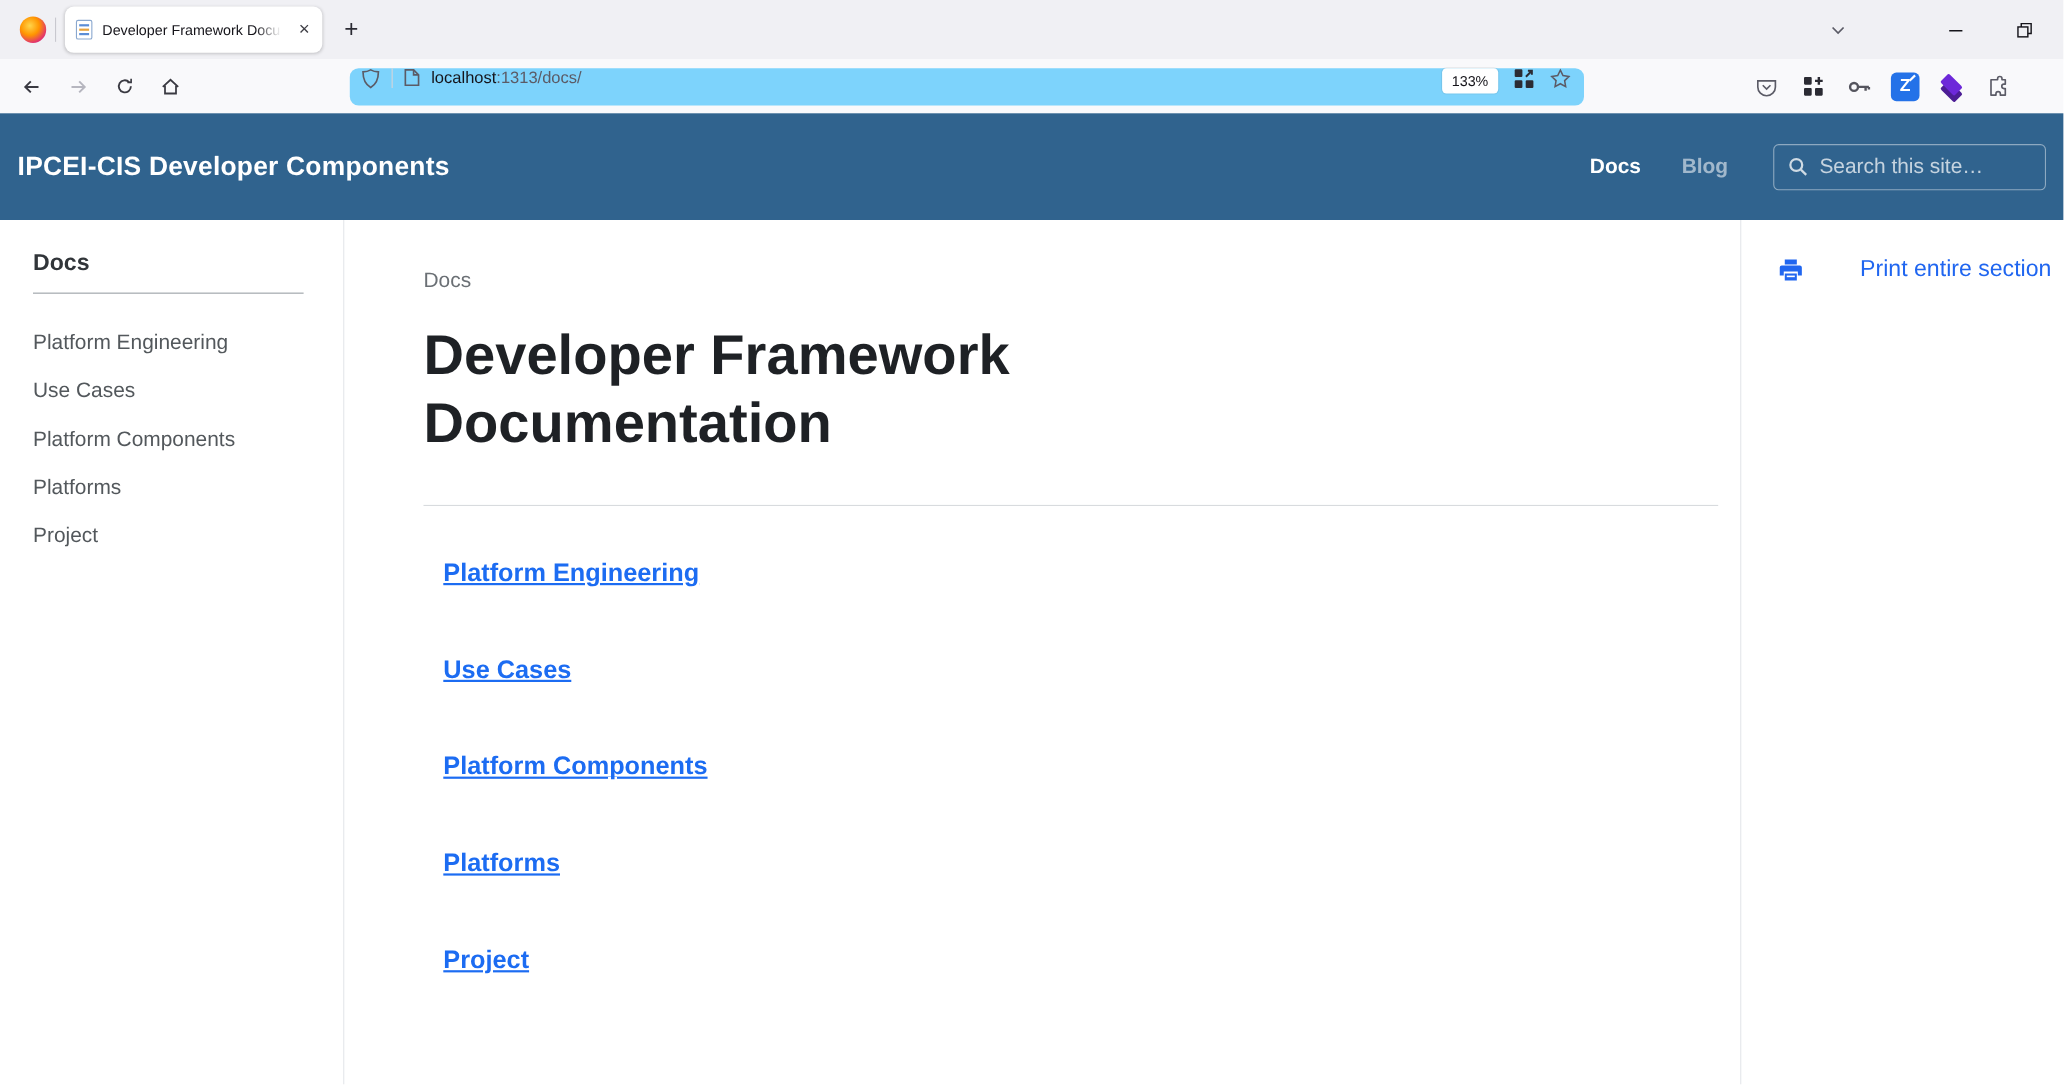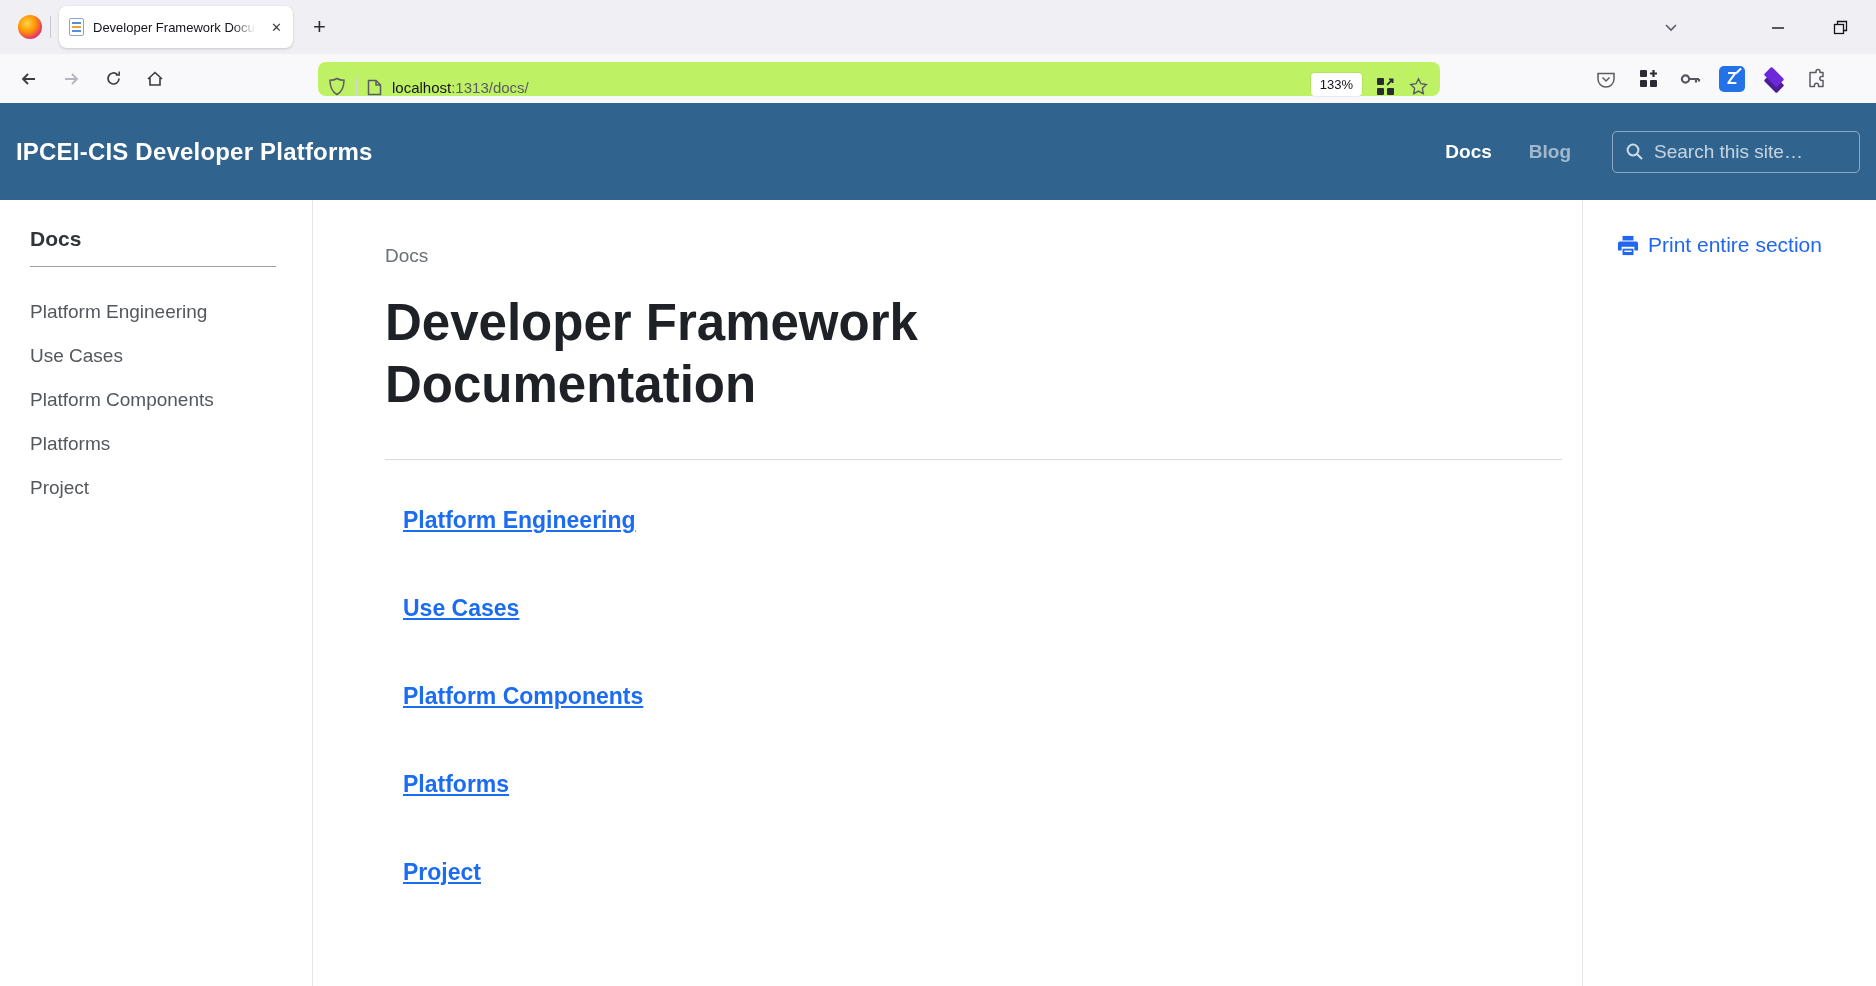--- a/index.html
+++ b/index.html
@@ -23,22 +23,22 @@
   .tab-close { font-size:13px; color:#3f3f46; margin-left:6px; padding:2px 5px; flex:none; }
   .newtab { font-size:22px; color:#2b2b33; margin-left:14px; font-weight:300; padding:0 6px; }
   .strip-spacer { flex:1; }
   .strip-right { display:flex; align-items:center; margin-right:28px; }
   .chev-down { margin-right:92px; }
   .win-min { margin-right:48px; }
   .chrome-icon svg { display:block; }
 
   .toolbar { height:49px; background:#f9f9fb; display:flex; align-items:center; padding:0 12px; }
   .nav-btn { width:34px; height:32px; display:flex; align-items:center; justify-content:center; margin-right:8px; border-radius:4px; }
-  .urlbar { margin-left:138px; width:1122px; height:34px; background:#bef264; border-radius:8px;
-            display:flex; align-items:flex-end; padding:0 10px; }
+  .urlbar { margin-left:138px; width:1122px; height:34px; background:#7dd3fc; border-radius:8px;
+            display:flex; align-items:flex-start; padding:0 10px; }
   .urlbar .sep { width:1px; height:18px; background:#d5d5da; margin:0 10px; }
   .url-text { font-size:15px; margin-left:10px; }
   .url-host { color:#15141a; }
   .url-path { color:#5b5b66; }
   .url-spacer { flex:1; }
   .zoom-pill { background:#fff; border-radius:4px; padding:4px 9px; font-size:13px; color:#15141a;
                box-shadow:0 0 0 1px rgba(0,0,0,.06); margin-right:14px; }
   .url-icon { margin-right:14px; display:flex; }
   .ext-row { display:flex; align-items:center; margin-left:152px; }
   .ext-btn { width:28px; height:28px; display:flex; align-items:center; justify-content:center; margin-right:14px; }
@@ -76,21 +76,21 @@
   .breadcrumb { font-size:19px; color:#6b7075; margin-bottom:25px; }
   .main h1 { font-size:51px; font-weight:bold; color:#1e2125; line-height:1.22; max-width:780px; margin-bottom:43px; }
   .intro { font-size:19px; color:#212529; margin-bottom:31px; }
   .main hr { border:none; border-top:1px solid #d8dbde; }
   .entries { padding-left:18px; }
   .entry { margin-top:47px; }
   .entry + .entry { margin-top:61px; }
   .entry a { font-size:23px; font-weight:bold; color:#1c6cf2; text-decoration:underline; }
 
   .aside { width:294px; flex:none; border-left:1px solid #e4e7ea; padding:33px 0 0 34px; }
-  .print-link { display:flex; align-items:center; color:#2066f0; text-decoration:none; }
+  .print-link { display:flex; align-items:center; color:#2066f0; text-decoration:none;gap:43px; }
   .print-link span { font-size:21px; margin-left:9px; }
 </style>
 </head>
 <body>
 
 <div class="tabstrip">
   <div class="ffview"></div>
   <div class="strip-sep"></div>
   <div class="tab">
     <div class="tab-favicon"></div>
@@ -211,21 +211,21 @@
     </div>
     <div class="ext-btn" style="margin-right:0">
       <svg width="22" height="22" viewBox="0 0 22 22" fill="none" stroke="#5b5b66" stroke-width="1.5">
         <path d="M8 4.5h3v-1a2 2 0 0 1 4 0v1h3v4h-1.2a2 2 0 0 0 0 4H18v6h-4.5v-1.2a2 2 0 0 0-4 0V18.5H5v-14h3z" stroke-linejoin="round"></path>
         </svg>
     </div>
   </div>
 </div>
 
 <div class="navbar">
-  <div class="brand">IPCEI-CIS Developer Platforms</div>
+  <div class="brand">IPCEI-CIS Developer Components</div>
   <div class="nav-right">
     <a class="nav-link active" href="#" style="text-decoration:none">Docs</a>
     <a class="nav-link muted" href="#" style="text-decoration:none">Blog</a>
     <div class="searchbox">
       <span style="display:flex">
         <svg width="19" height="19" viewBox="0 0 19 19" fill="none" stroke="#cfdbe4" stroke-width="2">
           <circle cx="8" cy="8" r="5.4"></circle>
             <path d="M12.2 12.2L17 17"></path>
           </svg>
       </span>

